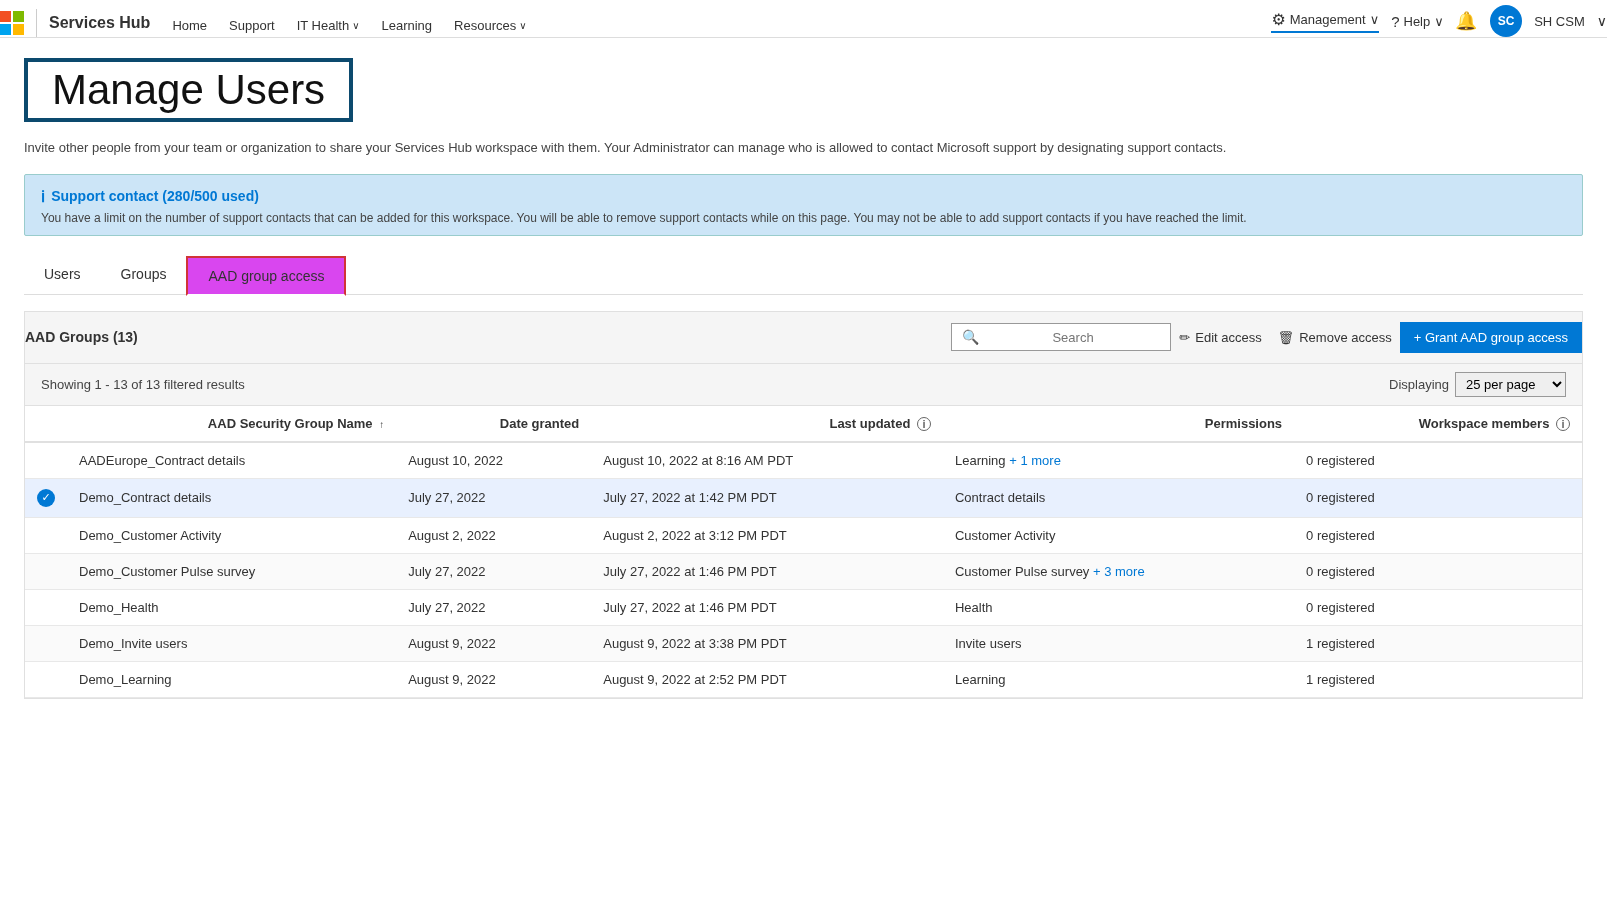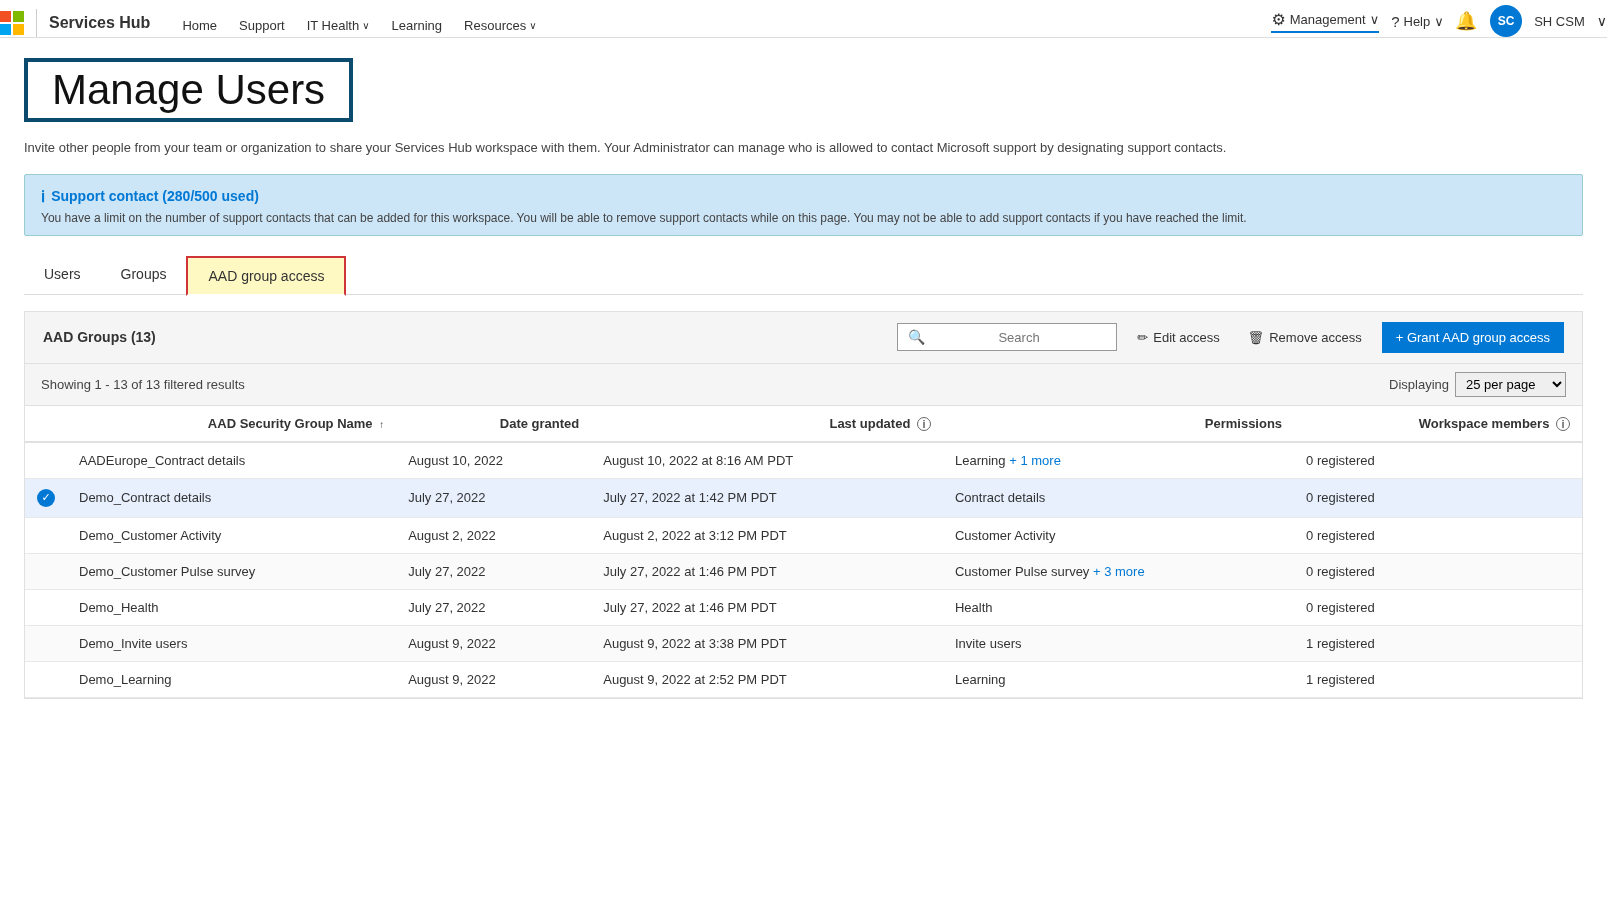--- a/index.html
+++ b/index.html
@@ -32,21 +32,21 @@
     }
     .header-brand {
       font-size: 16px;
       font-weight: 600;
       color: #333;
     }
     .header-nav {
       display: flex;
       align-items: center;
       gap: 6px;
-      margin-left: 12px;
+      margin-left: 2px;
       flex: 1;
     }
     .nav-item {
       font-size: 13px;
       color: #333;
       padding: 4px 8px;
       cursor: pointer;
       display: flex;
       align-items: center;
       gap: 3px;
@@ -158,36 +158,35 @@
       cursor: pointer;
       color: #333;
       border-bottom: 2px solid transparent;
       margin-bottom: -1px;
     }
     .tab.active {
       border: 2px solid #d13438;
       border-bottom: 2px solid #fff;
       color: #333;
       font-weight: 500;
-      background: #fef9c3;
+      background: #d946ef;
       margin-bottom: -2px;
       position: relative;
       z-index: 1;
     }
 
     
     .toolbar {
       display: flex;
       align-items: center;
-      padding: 10px 18px;
+      padding: 10px 0;
       background: #f5f5f5;
       border: 1px solid #e0e0e0;
       border-bottom: none;
       margin-top: 16px;
-      gap: 12px;
     }
     .toolbar-title {
       font-size: 14px;
       font-weight: 600;
       flex: 1;
     }
     .search-box {
       display: flex;
       align-items: center;
       border: 1px solid #999;

